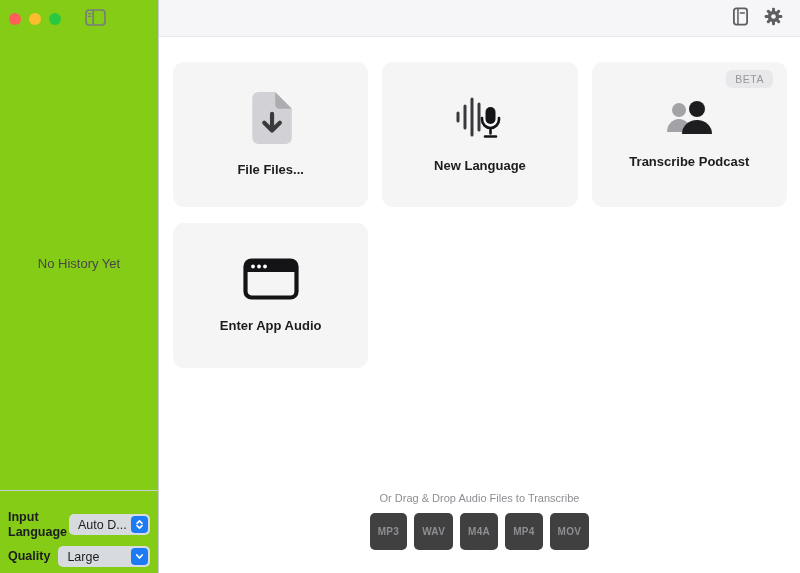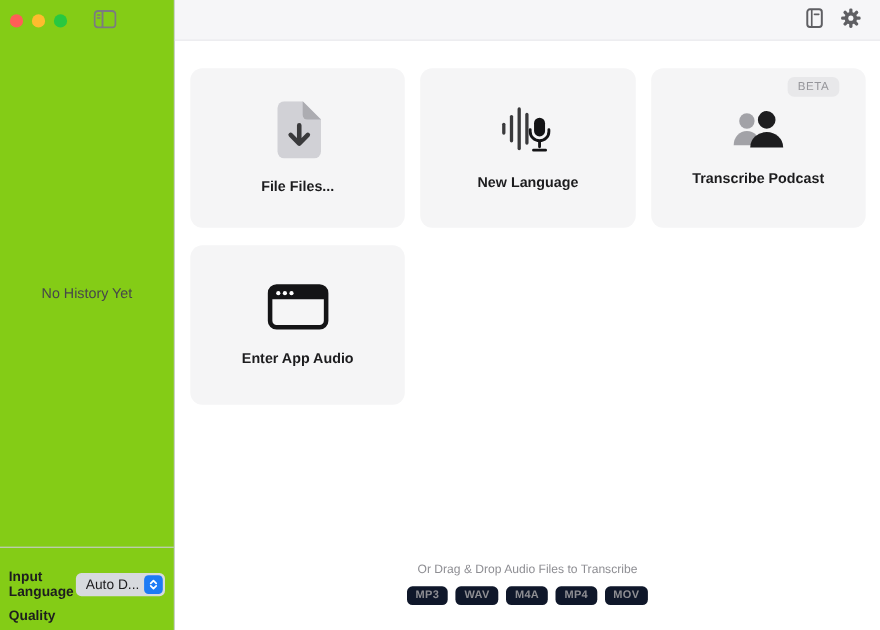--- a/index.html
+++ b/index.html
@@ -29,25 +29,25 @@
   
   .main { flex:1; display:flex; flex-direction:column; background:#fff; }
   .titlebar { height:37px; background:#f6f6f8; border-bottom:1px solid #e9e9eb; display:flex; align-items:center; justify-content:flex-end; gap:15px; padding-right:17px; }
   .tb-btn { background:none; border:none; display:flex; align-items:center; justify-content:center; }
   .content { flex:1; position:relative; padding:13px 13px 0 14px; }
   .url-input { width:100%; height:38px; background:#f1f1f3; border:none; border-radius:9px; padding:0 14px; font-family:inherit; font-size:13px; color:#1d1d1f; outline:none; }
   .url-input::placeholder { color:#b9b9be; }
   .grid { margin-top:12px; display:grid; grid-template-columns:repeat(3,1fr); column-gap:14px; row-gap:16px; }
   .card { height:145px; background:#f5f5f6; border-radius:11px; position:relative; display:flex; flex-direction:column; align-items:center; justify-content:center; gap:15px; border:none; font-family:inherit; cursor:default; }
   .card-label { font-size:13px; font-weight:700; color:#1c1c1e; }
-  .badge { position:absolute; top:8px; right:24px; background:#e8e8ea; border-radius:6px; padding:3px 9px; font-size:10.5px; font-weight:500; color:#96969b; letter-spacing:.5px; }
+  .badge { position:absolute; top:8px; right:14px; background:#e8e8ea; border-radius:6px; padding:3px 9px; font-size:10.5px; font-weight:500; color:#96969b; letter-spacing:.5px; }
   .dropzone { position:absolute; left:0; right:0; bottom:23px; text-align:center; }
   .dz-hint { font-size:11px; color:#8e8e93; }
   .dz-badges { margin-top:9px; display:flex; justify-content:center; gap:7px; }
-  .fmt { background:#0f172a; border-radius:5px; padding:3px 8px; font-size:10px; font-weight:700; color:#8e8e93; letter-spacing:.3px; }
+  .fmt { background:#404040; border-radius:5px; padding:13px 8px; font-size:10px; font-weight:700; color:#8e8e93; letter-spacing:.3px; }
 </style>
 </head>
 <body>
 
 <div class="app">
 
   <aside class="sidebar">
     <div class="sidebar-top">
       <div class="traffic">
         <span class="light red"></span>
@@ -76,20 +76,28 @@
           <span class="accent-sq">
             <svg width="11" height="11" viewBox="0 0 11 11" fill="none">
               <path d="M3 4.4 L5.5 1.9 L8 4.4" stroke="#fff" stroke-width="1.6" stroke-linecap="round" stroke-linejoin="round"></path>
               <path d="M3 6.6 L5.5 9.1 L8 6.6" stroke="#fff" stroke-width="1.6" stroke-linecap="round" stroke-linejoin="round"></path>
             </svg>
           </span>
         </button>
       </div>
       <div class="ctl-row">
         <div class="ctl-label" style="width:auto;">Quality</div>
+        <button class="popup-btn qual">
+          <span class="val">Large</span>
+          <span class="accent-sq">
+            <svg width="11" height="11" viewBox="0 0 11 11" fill="none">
+              <path d="M2.8 4 L5.5 7 L8.2 4" stroke="#fff" stroke-width="1.7" stroke-linecap="round" stroke-linejoin="round"></path>
+            </svg>
+          </span>
+        </button>
       </div>
     </div>
   </aside>
 
   <section class="main">
     <div class="titlebar">
       <button class="tb-btn">
         <span>
           <svg width="17" height="19" viewBox="0 0 18 20" fill="none">
             <rect x="2" y="1.5" width="14" height="17" rx="2.6" stroke="#5f5f63" stroke-width="1.9"></rect>

